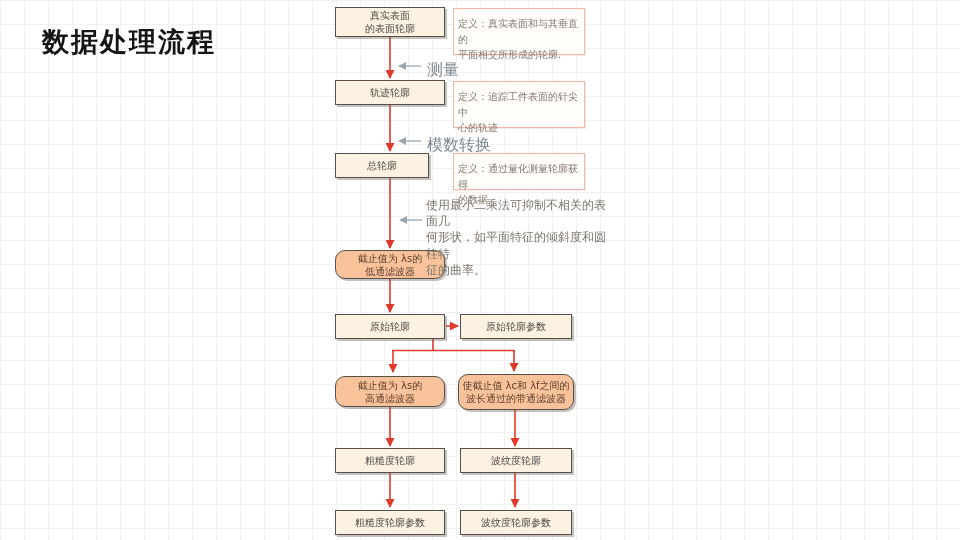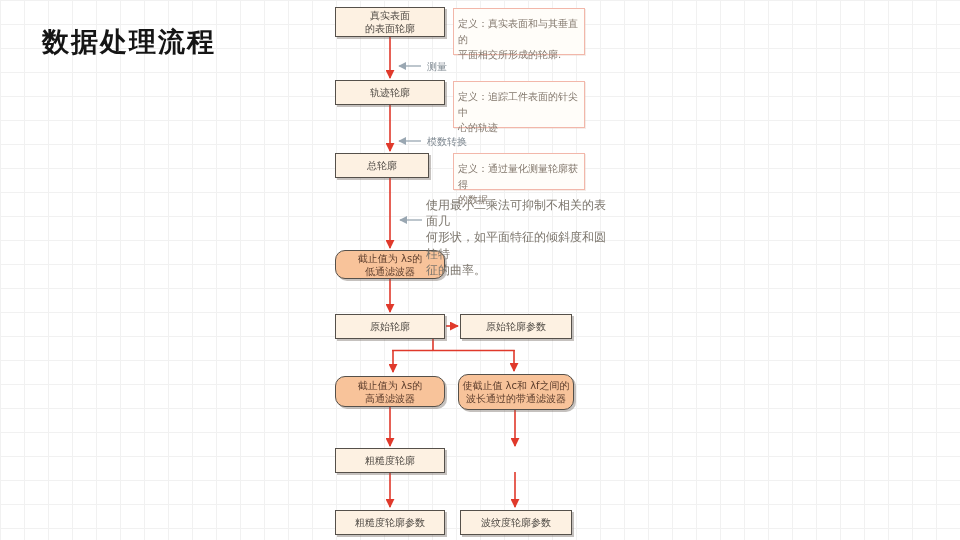--- a/index.html
+++ b/index.html
@@ -31,21 +31,21 @@
     background:#f8c39a;border-radius:10px;color:#5b3c2b;
   }
   .defbox{
     position:absolute;box-sizing:border-box;
     background:#fffdf9;border:1px solid #f2b7aa;
     color:#83786d;font-size:10px;line-height:1.55;
     padding:7px 4px;white-space:pre-line;
     box-shadow:1px 1px 0 rgba(225,200,190,.35);
   }
   .flowlabel{
-    position:absolute;font-size:10px;color:#7d8790;white-space:nowrap;
+    position:absolute;font-size:16px;color:#7d8790;white-space:nowrap;
   }
   .annotation{
     position:absolute;font-size:12px;color:#7c766d;
     line-height:1.35;white-space:pre-line;
   }
   svg.connectors{position:absolute;left:0;top:0;pointer-events:none;}
 </style>
 </head>
 <body>
 
@@ -90,20 +90,21 @@
   <div class="node" style="left:335px;top:153px;width:94px;height:25px">总轮廓</div>
   <div class="node filter" style="left:335px;top:250px;width:110px;height:29px">截止值为 λs的
 低通滤波器</div>
   <div class="node" style="left:335px;top:314px;width:110px;height:25px">原始轮廓</div>
   <div class="node" style="left:460px;top:314px;width:112px;height:25px">原始轮廓参数</div>
   <div class="node filter" style="left:335px;top:376px;width:110px;height:31px">截止值为 λs的
 高通滤波器</div>
   <div class="node filter" style="left:458px;top:374px;width:116px;height:36px">使截止值 λc和 λf之间的
 波长通过的带通滤波器</div>
   <div class="node" style="left:335px;top:448px;width:110px;height:25px">粗糙度轮廓</div>
+  <div class="node" style="left:460px;top:448px;width:112px;height:25px">波纹度轮廓</div>
   <div class="node" style="left:335px;top:510px;width:110px;height:25px">粗糙度轮廓参数</div>
   <div class="node" style="left:460px;top:510px;width:112px;height:25px">波纹度轮廓参数</div>
 
   <div class="defbox" style="left:453px;top:8px;width:132px;height:47px">定义：真实表面和与其垂直的
 平面相交所形成的轮廓.</div>
   <div class="defbox" style="left:453px;top:81px;width:132px;height:47px">定义：追踪工件表面的针尖中
 心的轨迹</div>
   <div class="defbox" style="left:453px;top:153px;width:132px;height:37px">定义：通过量化测量轮廓获得
 的数据</div>
 

